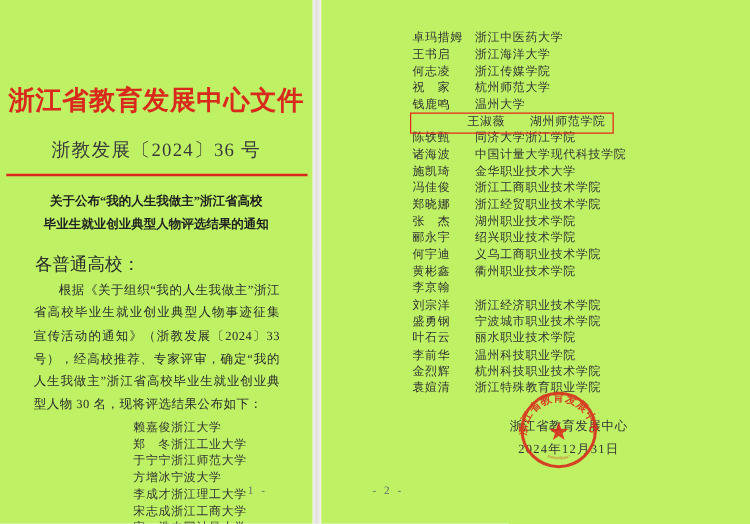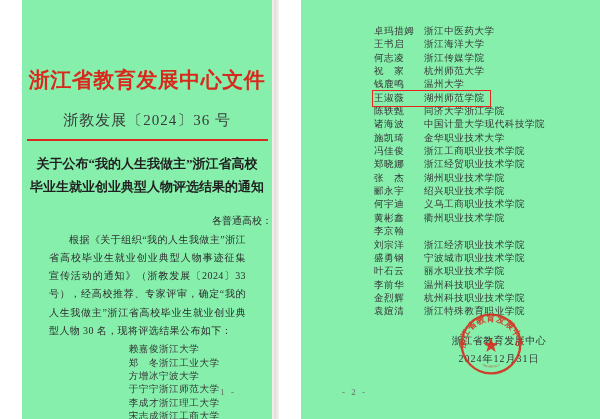--- a/index.html
+++ b/index.html
@@ -1,47 +1,47 @@
 <!DOCTYPE html>
 <html><head>
 <meta charset="utf-8">
 <style>
   html,body{margin:0;padding:0;}
   body{
     width:600px;height:419px;background:#ffffff;position:relative;overflow:hidden;
     font-family:"Liberation Serif","DejaVu Serif",serif;color:#2b2b2b;
   }
   .spread{display:flex;height:100%;}
-  .page{position:relative;background:#86efac;height:100%;box-sizing:border-box;margin-left:22px;}
+  .page{position:relative;background:#bef264;height:100%;box-sizing:border-box;}
   .page-1{width:250px;}
   .page-gap{width:7px;background:linear-gradient(90deg,#f4f2f0 0%,#e2dfdc 45%,#f6f4f2 100%);}
   .page-2{flex:1;}
 
   
   .letterhead{
     margin-top:66px;text-align:center;font-weight:bold;font-size:21px;
     letter-spacing:0.5px;color:#d9291c;white-space:nowrap;
   }
   .doc-number{text-align:center;margin-top:17px;font-size:15px;color:#3a3a3a;letter-spacing:1px;}
   .red-divider{width:241px;height:2px;background:#d9291c;margin:9px auto 0 auto;}
-  .doc-title{margin-top:12px;text-align:center;font-weight:bold;font-size:13px;line-height:1.75;color:#1f1f1f;}
-  .salutation{margin:15px 0 0 28px;font-size:10px;text-align:right;}
+  .doc-title{margin-top:12px;text-align:center;font-weight:bold;font-size:10px;line-height:1.75;color:#1f1f1f;}
+  .salutation{margin:15px 0 0 28px;font-size:14px;}
   .body-text{
     margin:3px 26px 0 27px;font-size:10px;line-height:1.83;
     text-align:justify;text-indent:2em;letter-spacing:0.4px;
   }
   .list{margin-top:3px;font-size:9.5px;letter-spacing:0.6px;color:#333;}
   .list-1{margin-left:67px;text-align:right;}
   .list-2{margin-left:73px;margin-top:25px;}
   .list-row{display:flex;line-height:13.35px;width:-moz-fit-content;width:fit-content;}
   .list-1 .laureate-name{width:70px;}
   .list-2 .laureate-name{width:50px;}
   .laureate-school{white-space:nowrap;}
   .list-row.highlighted{
-    outline:1.6px solid #e8251a;outline-offset:1px;padding-right:4px;
+    outline:1.6px solid #e8251a;outline-offset:1px;padding-right:4px;padding-left:44px;
   }
   .page-number{position:absolute;bottom:22px;font-size:9px;color:#6a6a6a;letter-spacing:2px;}
   .page-number.pn-right{right:36px;}
   .page-number.pn-left{left:41px;}
 
   
   .signature{position:absolute;top:334px;left:118px;width:160px;text-align:center;font-size:10px;letter-spacing:0.5px;color:#333;}
   .signature .sig-date{margin-top:4px;letter-spacing:1px;}
   .seal{position:absolute;left:158px;top:312px;width:64px;height:64px;opacity:0.88;pointer-events:none;}
 </style>
@@ -67,27 +67,27 @@
           <span class="laureate-name">赖嘉俊</span>
           <span class="laureate-school">浙江大学</span>
         </div>
 
         <div class="list-row">
           <span class="laureate-name">郑　冬</span>
           <span class="laureate-school">浙江工业大学</span>
         </div>
 
         <div class="list-row">
+          <span class="laureate-name">于宁宁</span>
+          <span class="laureate-school">浙江师范大学</span>
+        </div>
+
+        <div class="list-row">
           <span class="laureate-name">方增冰</span>
           <span class="laureate-school">宁波大学</span>
-        </div>
-
-        <div class="list-row">
-          <span class="laureate-name">于宁宁</span>
-          <span class="laureate-school">浙江师范大学</span>
         </div>
 
         <div class="list-row">
           <span class="laureate-name">李成才</span>
           <span class="laureate-school">浙江理工大学</span>
         </div>
 
         <div class="list-row">
           <span class="laureate-name">宋志成</span>
           <span class="laureate-school">浙江工商大学</span>

